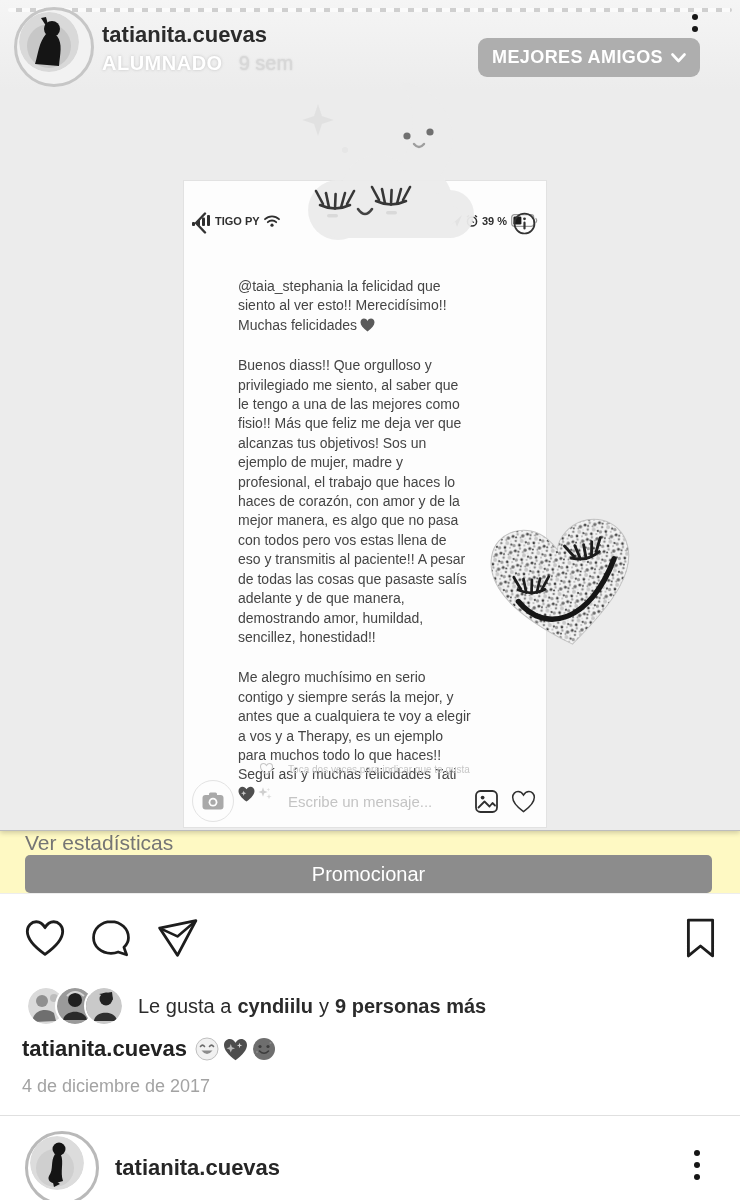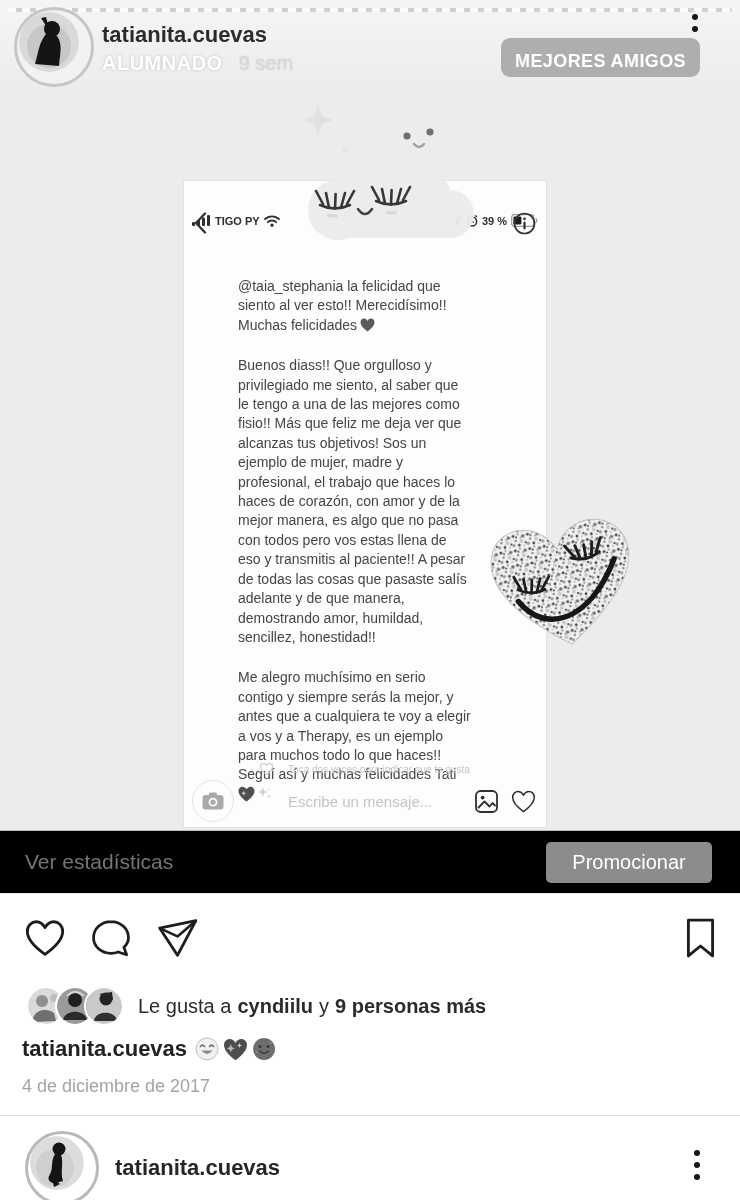--- a/index.html
+++ b/index.html
@@ -19,21 +19,21 @@
   .story-names{position:absolute;left:102px;top:22px;}
   .story-username{font-size:22px;font-weight:bold;color:#2b2b2b;line-height:26px;}
   .story-subline{margin-top:4px;display:flex;gap:16px;align-items:baseline;text-align:right;}
   .highlight-name{font-size:20px;font-weight:bold;color:#ffffff;letter-spacing:.5px;text-shadow:0 0 3px rgba(160,160,160,.6);}
   .time-ago{font-size:20px;color:#d8d8d8;text-shadow:0 0 2px rgba(150,150,150,.4);}
   .dots-v{position:absolute;display:flex;flex-direction:column;gap:6px;cursor:pointer;}
   .dots-v i{width:6px;height:6px;border-radius:50%;background:#161616;display:block;}
   .dots-top{right:42px;top:14px;}
   .audience-btn{position:absolute;right:40px;top:38px;height:39px;border:none;border-radius:9px;
          background:#aeaeae;color:#fff;font-family:inherit;font-size:18px;font-weight:bold;letter-spacing:.4px;
-         padding:13px 14px;display:flex;align-items:center;gap:8px;cursor:pointer;flex-direction:column;}
+         padding:13px 14px;display:flex;align-items:center;gap:8px;cursor:pointer;}
 
   
   .phone-card{position:absolute;left:183px;top:180px;width:364px;height:648px;
          background:#fdfdfd;border:1px solid #e2e2e2;box-sizing:border-box;}
   .status-bar{position:absolute;top:7px;left:8px;right:8px;display:flex;justify-content:space-between;
          align-items:center;font-size:11px;font-weight:600;color:#2e2e2e;margin-top:26px;}
   .sb-left,.sb-right{display:flex;align-items:center;gap:4px;}
   .chat-nav{position:absolute;top:26px;left:10px;right:10px;height:32px;display:flex;
          justify-content:space-between;align-items:center;}
   .messages{position:absolute;top:60px;left:54px;right:6px;margin-top:36px;}
@@ -46,22 +46,22 @@
   .camera-circle{width:40px;height:40px;border-radius:50%;border:1.5px solid #e3e3e3;display:flex;
          align-items:center;justify-content:center;background:#fdfdfd;}
   .composer-placeholder{flex:1;margin-left:14px;font-size:15px;color:#c4c4c4;}
   .composer-icons{display:flex;align-items:center;gap:13px;}
 
   
   .sticker-moon{position:absolute;left:288px;top:80px;width:255px;height:165px;pointer-events:none;}
   .sticker-heart{position:absolute;left:474px;top:496px;width:175px;height:158px;}
 
   
-  .insights-row{height:62px;display:flex;align-items:center;justify-content:space-between;
-         padding:0 28px 0 25px;background:#000000;border-bottom:1px solid #ededed;}
+  .insights-row{height:62px;display:flex;justify-content:space-between;
+         padding:0 28px 0 25px;background:#fef9c3;border-bottom:1px solid #ededed;flex-direction:column;}
   .stats-link{font-size:21px;color:#757575;cursor:pointer;}
   .promote-btn{height:41px;min-width:166px;border:none;border-radius:5px;background:#8c8c8c;
          color:#ffffff;font-family:inherit;font-size:20px;cursor:pointer;}
 
   
   .actions-row{height:88px;display:flex;align-items:center;padding:0 25px;gap:26px;background:#fff;}
   .actions-row svg{cursor:pointer;}
   .save-icon{margin-left:auto;}
 
   

